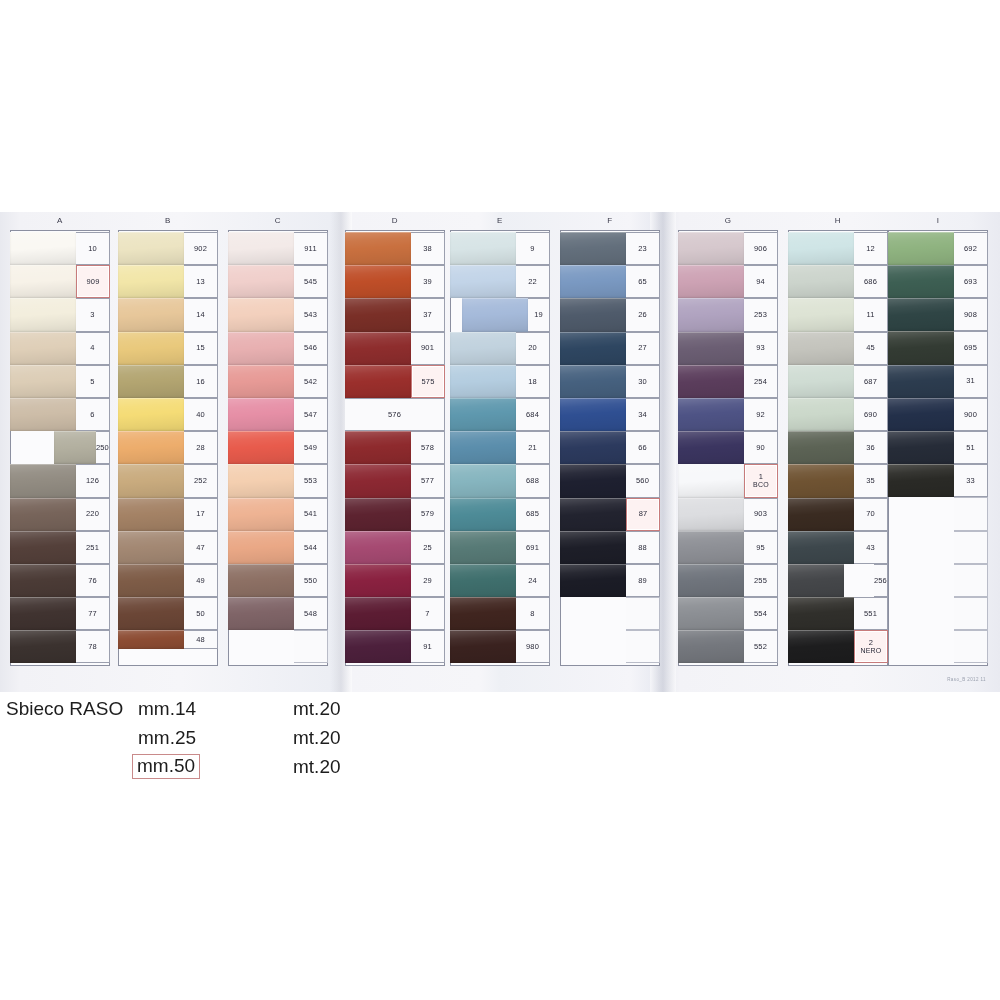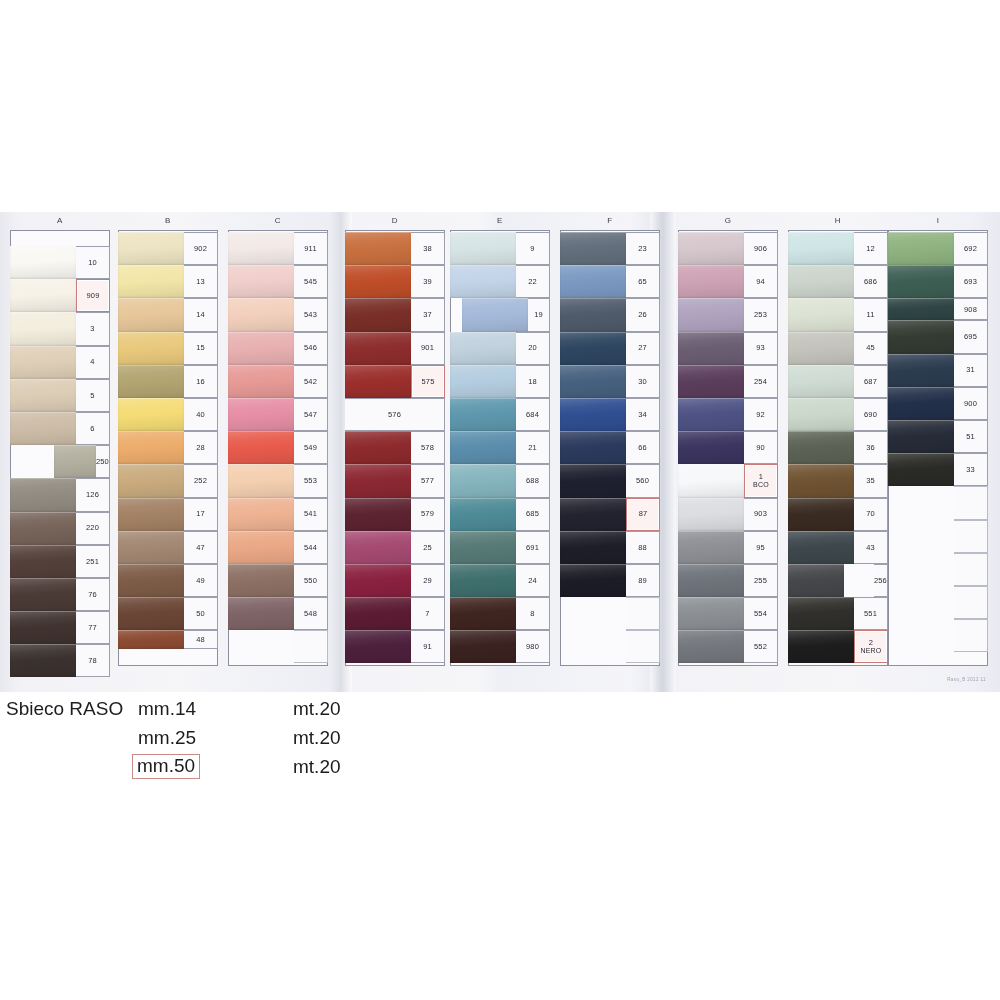--- a/index.html
+++ b/index.html
@@ -139,21 +139,21 @@
 </head>
 <body>
 
 <div id="card">
   <div id="fold-left"></div>
   <div id="fold-right"></div>
   <div id="columns-host">
       <div class="column" style="left: 10px; width: 100px;">
         <div class="col-letter">A</div>
         <div class="col-frame" style="width: 100px; height: 435.6px;"></div>
-        <div class="rows" style="padding-top: 16px; box-sizing: border-box;">
+        <div class="rows" style="padding-top: 2px; box-sizing: border-box;">
           <div class="row" style="height: 33.2px;">
             <div class="swatch" style="width: 66px; background: rgb(250, 248, 243);"></div>
             <div class="code">
               <span>10</span>
             </div>
           </div>
           <div class="row" style="height: 33.2px;">
             <div class="swatch" style="width: 66px; background: rgb(247, 242, 232);"></div>
             <div class="code marked">
               <span>909</span>
@@ -826,21 +826,21 @@
             <div class="code">
               <span>692</span>
             </div>
           </div>
           <div class="row" style="height: 33.2px;">
             <div class="swatch" style="width: 66px; background: rgb(61, 95, 83);"></div>
             <div class="code">
               <span>693</span>
             </div>
           </div>
-          <div class="row" style="height: 22px;">
+          <div class="row" style="height: 33px;">
             <div class="swatch" style="width: 66px; background: rgb(47, 69, 69);"></div>
             <div class="code">
               <span>908</span>
             </div>
           </div>
           <div class="row" style="height: 33.2px;">
             <div class="swatch" style="width: 66px; background: rgb(51, 59, 51);"></div>
             <div class="code">
               <span>695</span>
             </div>

